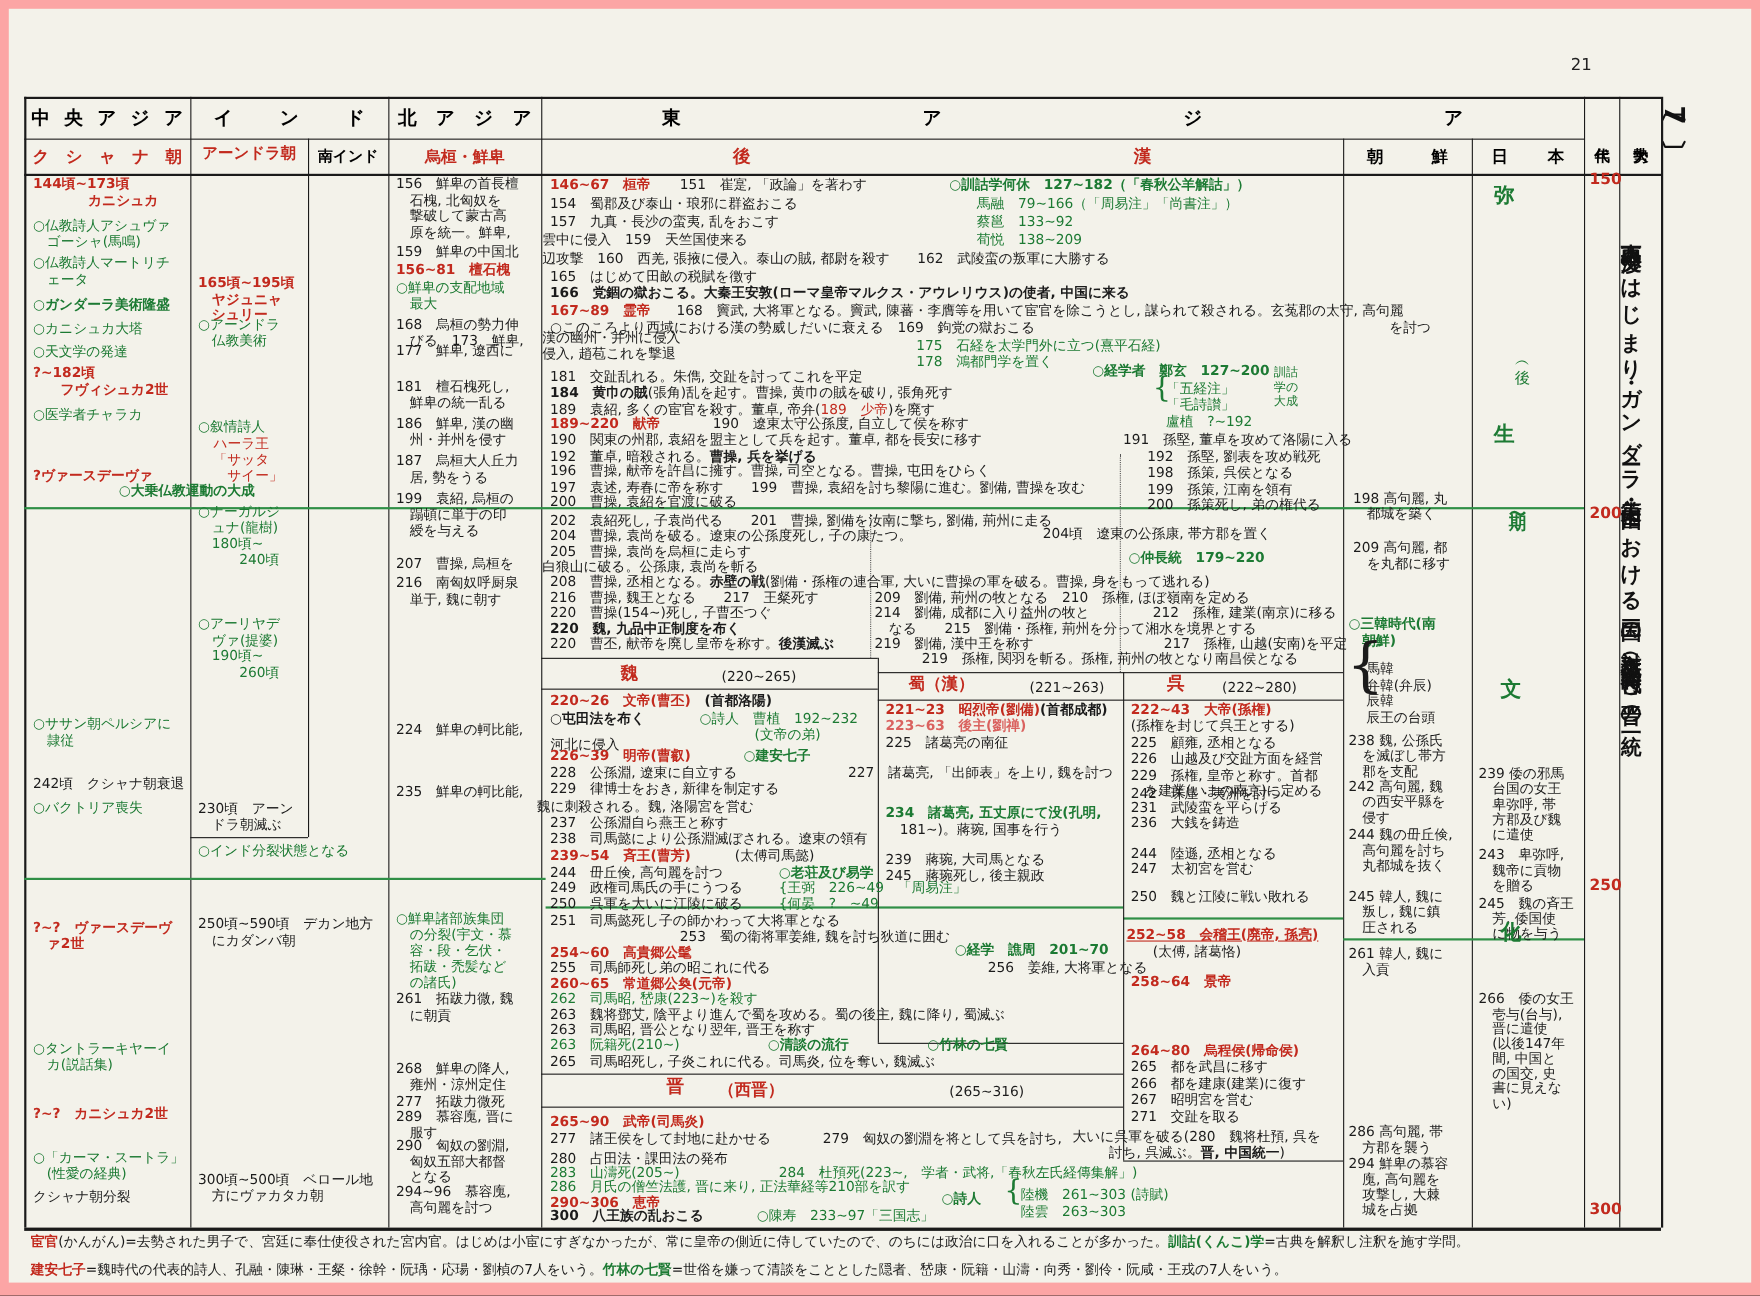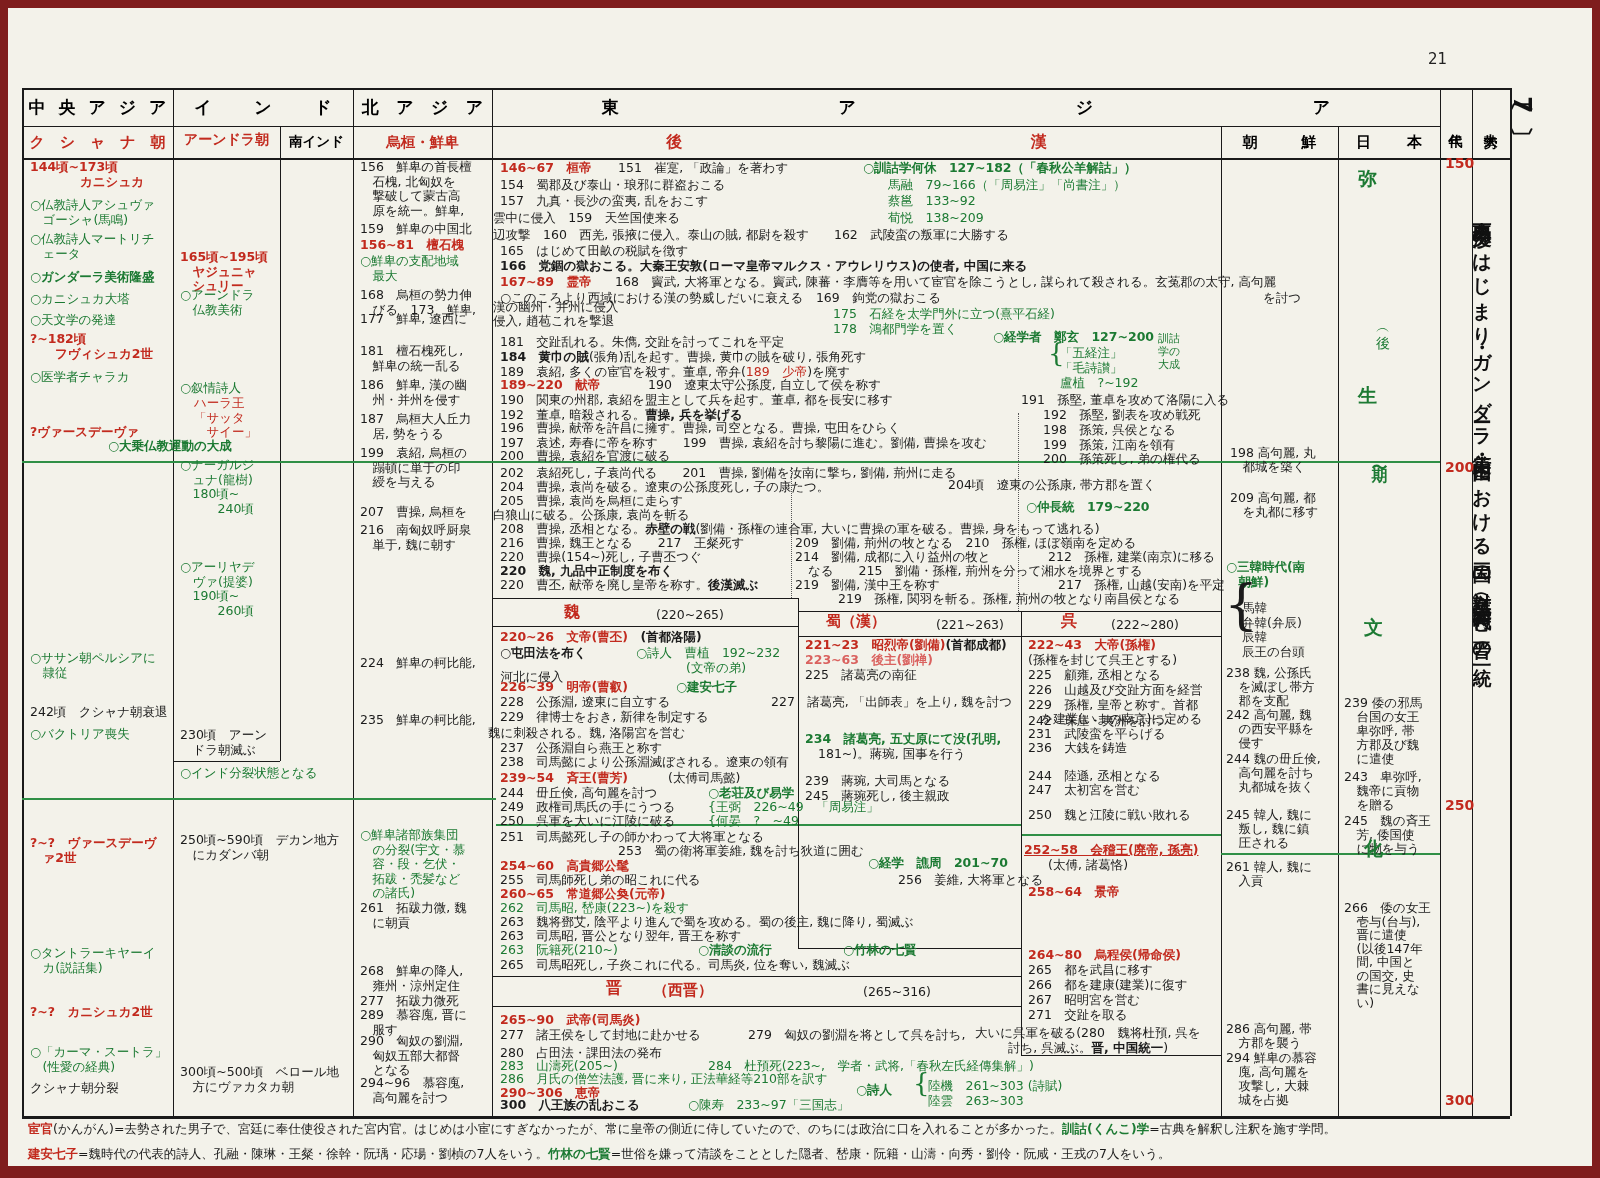--- a/index.html
+++ b/index.html
@@ -1,16 +1,16 @@
 <!DOCTYPE html>
 <html><head>
 <meta charset="utf-8">
 <style>
   html,body{margin:0;padding:0;background:#0d0d0d;}
-  #stage{position:relative;width:1600px;height:1178px;background:#7f1d1d;overflow:hidden;
+  #stage{position:relative;width:1600px;height:1178px;background:#fca5a5;overflow:hidden;
          font-family:"DejaVu Sans","Liberation Sans",sans-serif;}
   #sheet{position:absolute;left:8px;top:8px;right:8px;bottom:12px;background:#f3f2ea;}
   .entry{position:absolute;white-space:pre;font-size:12.5px;line-height:14.6px;color:#1b1b1b;}
   .c-k{color:#1b1b1b;} .c-r{color:#c22a1e;} .c-g{color:#1c7a33;} .c-p{color:#da625f;}
   .b{font-weight:700;}
   .vert{writing-mode:vertical-rl;letter-spacing:2px;}
   .cell{position:absolute;display:flex;align-items:center;justify-content:center;}
   .spread{display:flex;flex:1;justify-content:space-around;}
   .vcell{writing-mode:vertical-rl;display:flex;align-items:center;justify-content:center;}
   .hl{position:absolute;background:#1a1a1a;}

